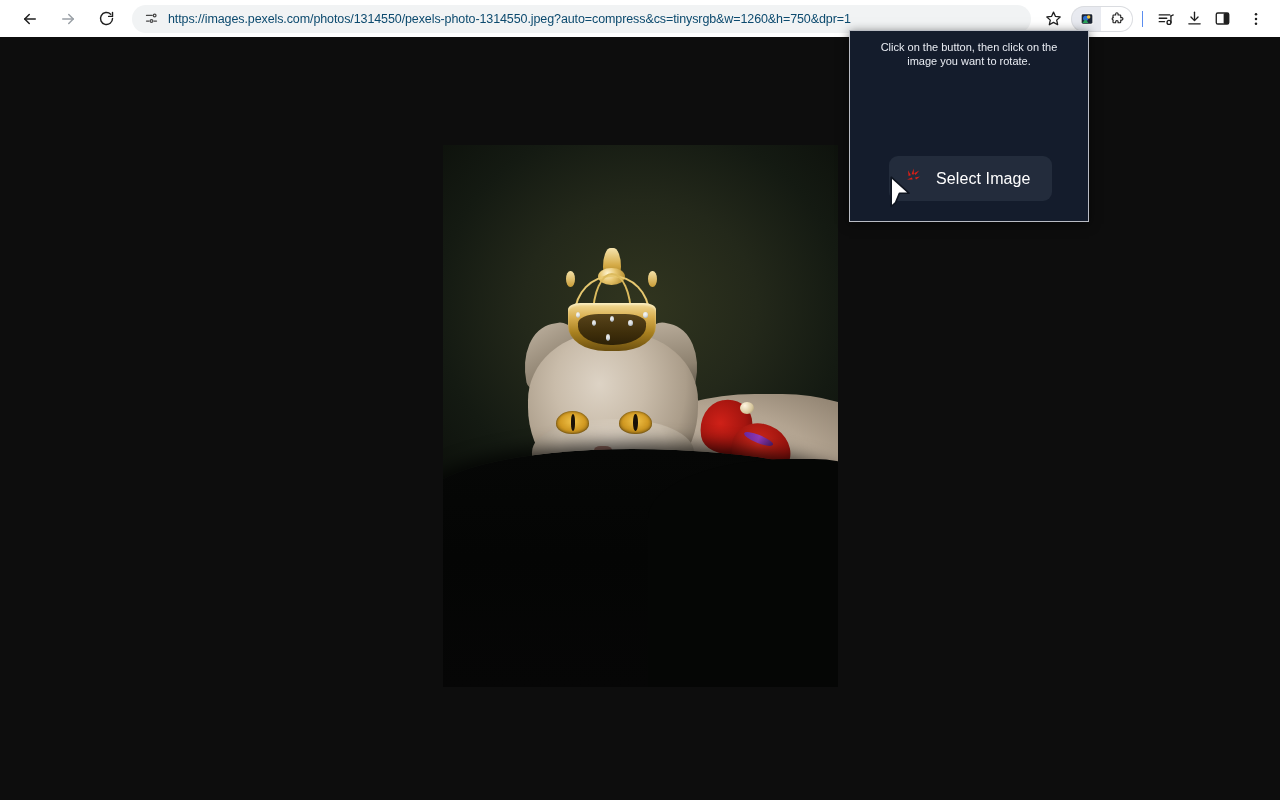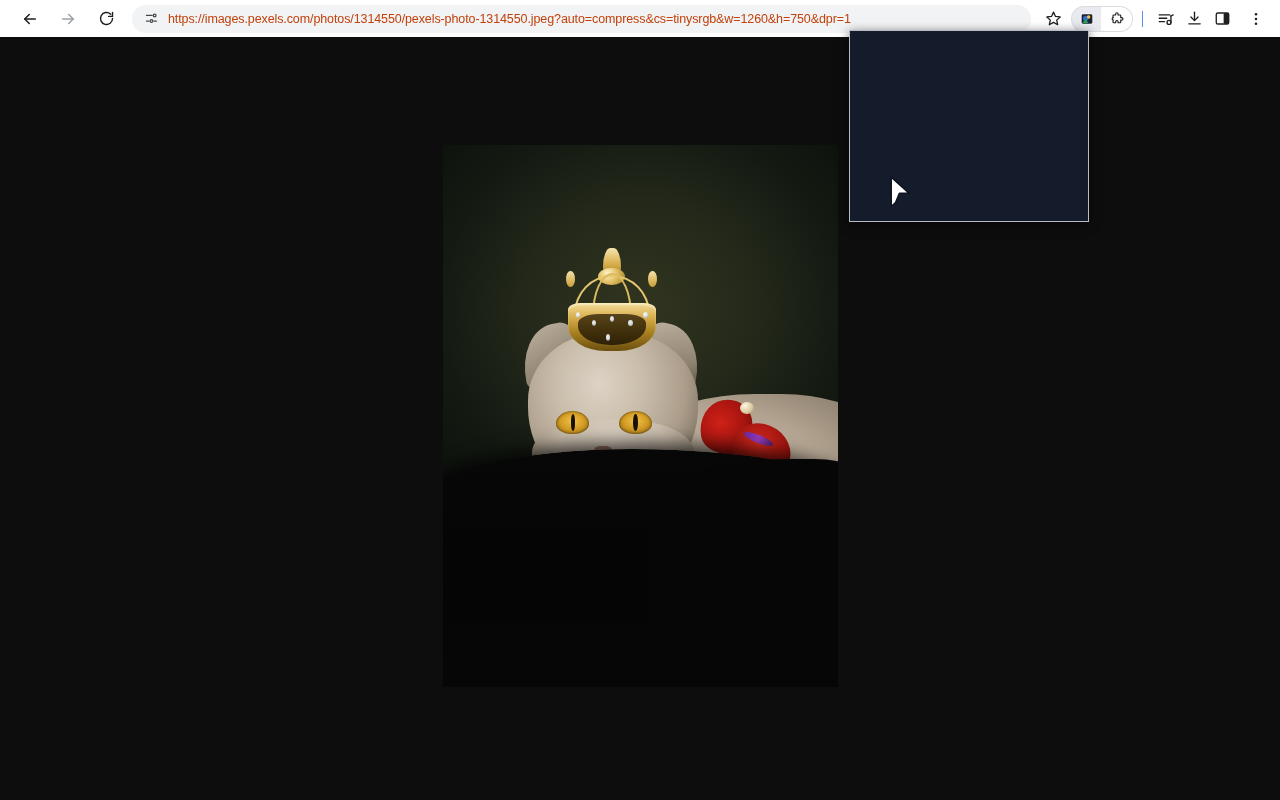--- a/index.html
+++ b/index.html
@@ -42,21 +42,21 @@
   }
   #site-info-icon {
     width: 18px; height: 18px;
     flex: 0 0 auto;
     display: flex; align-items: center; justify-content: center;
     color: #474747;
     margin-right: 8px;
   }
   #omnibox-url {
     font-size: 12.5px;
-    color: #c2410c;
+    color: #0c4a6e;
     white-space: nowrap;
     overflow: hidden;
     text-overflow: clip;
     letter-spacing: -0.1px;
     font-family: "Liberation Sans", sans-serif;
     text-align: right;
   }
 
   #chrome-actions { display: flex; align-items: center; flex: 0 0 auto; }
   .act {
@@ -491,21 +491,36 @@
 
     <div class="photo-floor"></div>
     <div class="photo-floor2"></div>
   </div>
 
 </div>
 
 <div id="rotato-popup">
 
 
-
+  <div id="rotato-subtitle">Click on the button, then click on the image you want to rotate.</div>
+
+  <div id="select-image-button">
+    <span id="click-burst-icon">
+      <svg width="24" height="24" viewBox="0 0 24 24">
+        <g fill="#e01f15">
+          <path d="M4.0 3.2 L6.9 8.2 L4.6 9.1 Z"></path>
+          <path d="M9.6 1.6 L9.9 7.4 L7.6 7.2 Z"></path>
+          <path d="M15.2 3.4 L11.6 7.9 L10.2 6.3 Z"></path>
+          <path d="M3.0 12.6 L8.0 10.6 L8.6 12.6 Z"></path>
+          <path d="M16.0 9.4 L12.0 12.4 L11.1 10.6 Z"></path>
+        </g>
+      </svg>
+    </span>
+    <span id="select-image-label">Select Image</span>
+  </div>
 
   <div id="mouse-cursor-pointer">
     <svg width="24" height="34" viewBox="0 0 24 34">
       <path d="M3.2 31.5 L3.2 2.2 L21.0 18.2 L11.4 18.2 L7.6 27.6 Z" fill="#ffffff" stroke="#0f1520" stroke-width="1.6" stroke-linejoin="round"></path>
     </svg>
   </div>
 
 </div>
 
 </body></html>

